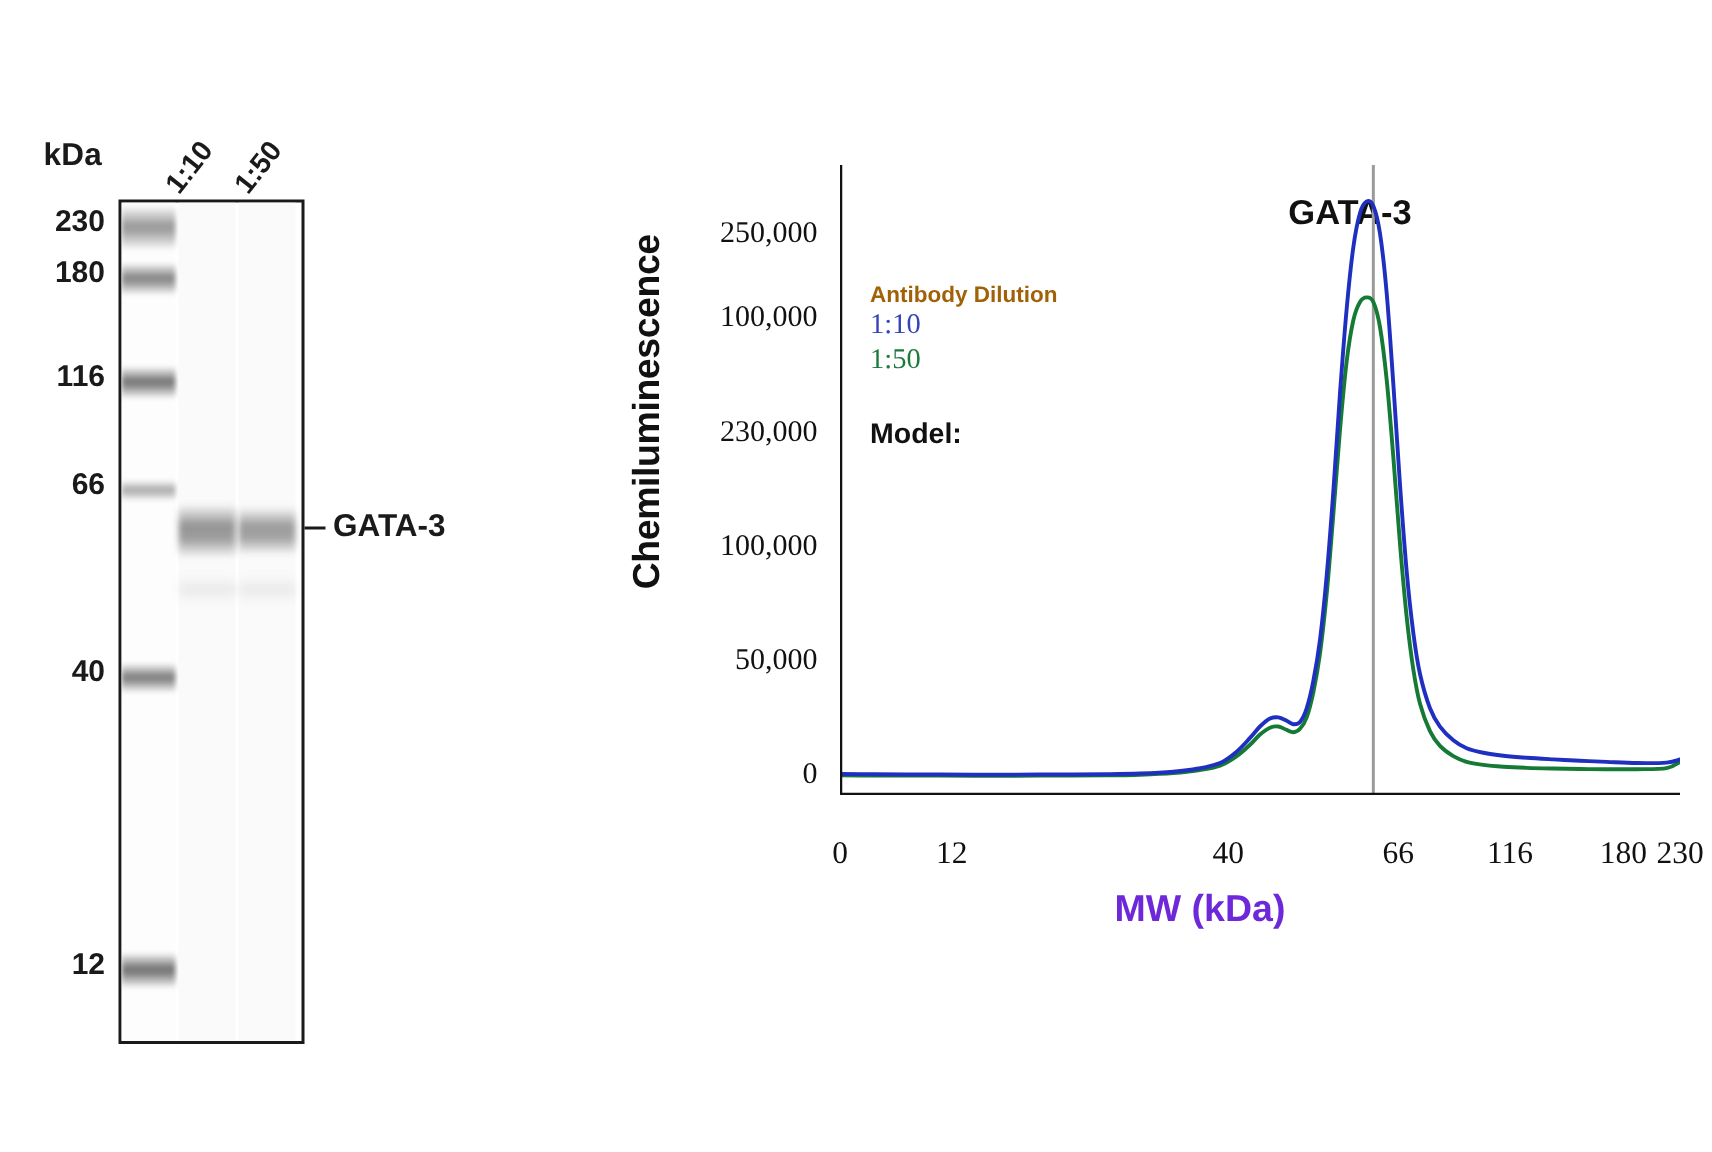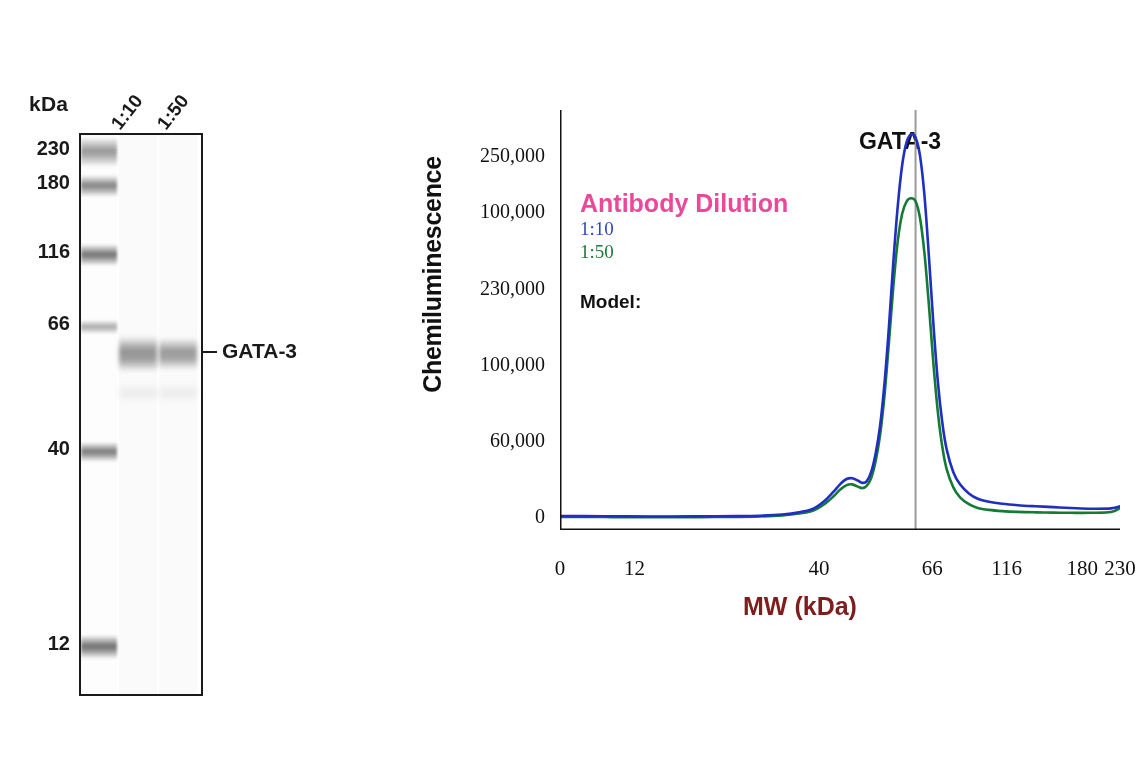--- a/index.html
+++ b/index.html
@@ -54,36 +54,36 @@
   #chart-panel{position:absolute;left:380px;top:110px;width:761px;height:560px;}
 
   #y-axis-title{
     position:absolute;left:-88px;top:150px;width:280px;
     transform:rotate(-90deg);transform-origin:center center;
     font-size:25px;font-weight:bold;color:#111;text-align:center;
     letter-spacing:-.3px;
   }
   #x-axis-title{
     position:absolute;left:300px;top:482px;width:240px;text-align:center;
-    font-size:25px;font-weight:bold;color:#7f1d1d;
+    font-size:25px;font-weight:bold;color:#6d28d9;
   }
 
   .ytick-label{
     position:absolute;right:0;width:120px;text-align:right;
     font-size:20px;color:#111;font-family:"Liberation Serif",serif;
   }
   .xtick-label{
     position:absolute;top:446px;font-size:21px;color:#111;
     font-family:"Liberation Serif",serif;text-align:center;width:60px;
   }
 
   #plot-area{position:absolute;left:180px;top:0px;width:560px;height:420px;}
 
   #legend{position:absolute;left:200px;top:78px;line-height:1.2;}
-  #legend-title{font-size:25px;font-weight:bold;color:#ec4899;}
+  #legend-title{font-size:15px;font-weight:bold;color:#a16207;}
   .legend-item{font-size:19px;font-family:"Liberation Serif",serif;}
   #legend-item-0{color:#3344bb;}
   #legend-item-1{color:#1d7a3d;}
   #model-title{font-size:19px;font-weight:bold;color:#111;margin-top:27px;}
   #model-value{font-size:19px;color:#111;font-family:"Liberation Serif",serif;}
 
   #peak-annotation{
     position:absolute;left:420px;top:18px;width:200px;text-align:center;
     font-size:23px;font-weight:bold;color:#111;
   }
@@ -160,21 +160,21 @@
           <line x1="258.8888888888889" x2="258.8888888888889" y1="420" y2="432" stroke="#111" stroke-width="3"></line>
           <line x1="372.22222222222223" x2="372.22222222222223" y1="420" y2="432" stroke="#111" stroke-width="3"></line>
           <line x1="446.6666666666667" x2="446.6666666666667" y1="420" y2="432" stroke="#111" stroke-width="3"></line>
           <line x1="522.2222222222223" x2="522.2222222222223" y1="420" y2="432" stroke="#111" stroke-width="3"></line>
           <line x1="560" x2="560" y1="420" y2="432" stroke="#111" stroke-width="3"></line>
         </svg>
     </div>
 
     <div id="tick-layer"></div>
   <div class="ytick-label" style="top: 394.826px; left: 40px; width: 125px;">0</div>
-      <div class="ytick-label" style="top: 318.739px; left: 40px; width: 125px;">60,000</div>
+      <div class="ytick-label" style="top: 318.739px; left: 40px; width: 125px;">50,000</div>
       <div class="ytick-label" style="top: 242.652px; left: 40px; width: 125px;">100,000</div>
       <div class="ytick-label" style="top: 166.565px; left: 40px; width: 125px;">230,000</div>
       <div class="ytick-label" style="top: 90.4783px; left: 40px; width: 125px;">100,000</div>
       <div class="ytick-label" style="top: 14.3913px; left: 40px; width: 125px; margin-top: 20px;">250,000</div>
       <div class="xtick-label" style="left: 150px;">0</div>
       <div class="xtick-label" style="left: 224.444px;">12</div>
       <div class="xtick-label" style="left: 408.889px;">40</div>
       <div class="xtick-label" style="left: 522.222px;">66</div>
       <div class="xtick-label" style="left: 596.667px;">116</div>
       <div class="xtick-label" style="left: 672.222px;">180</div>

